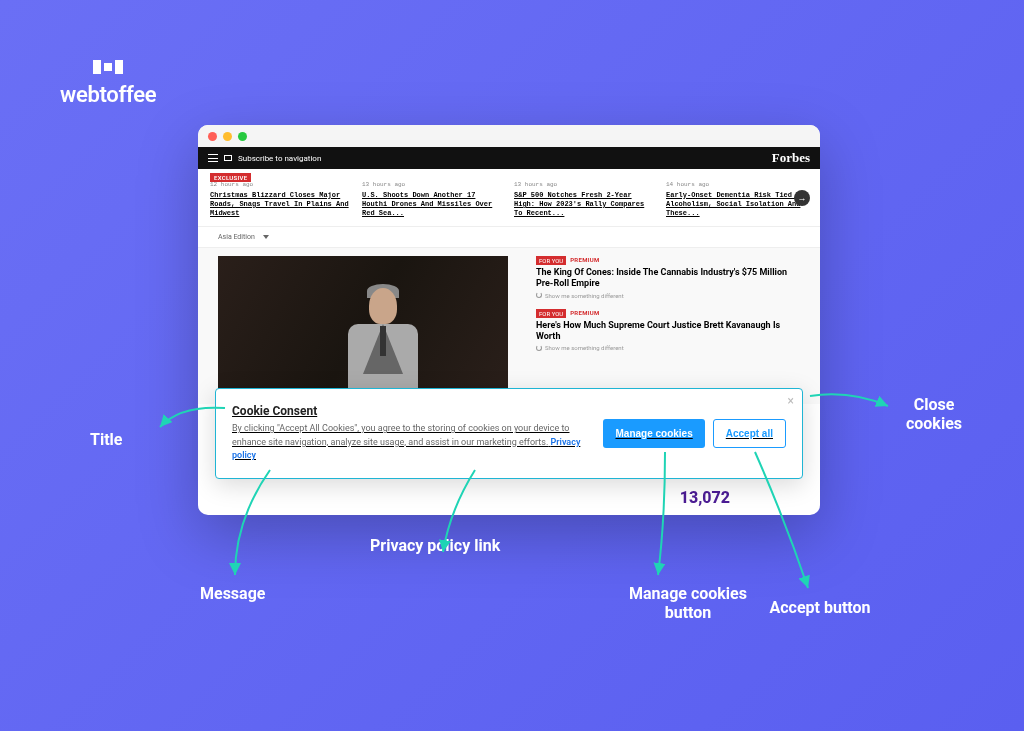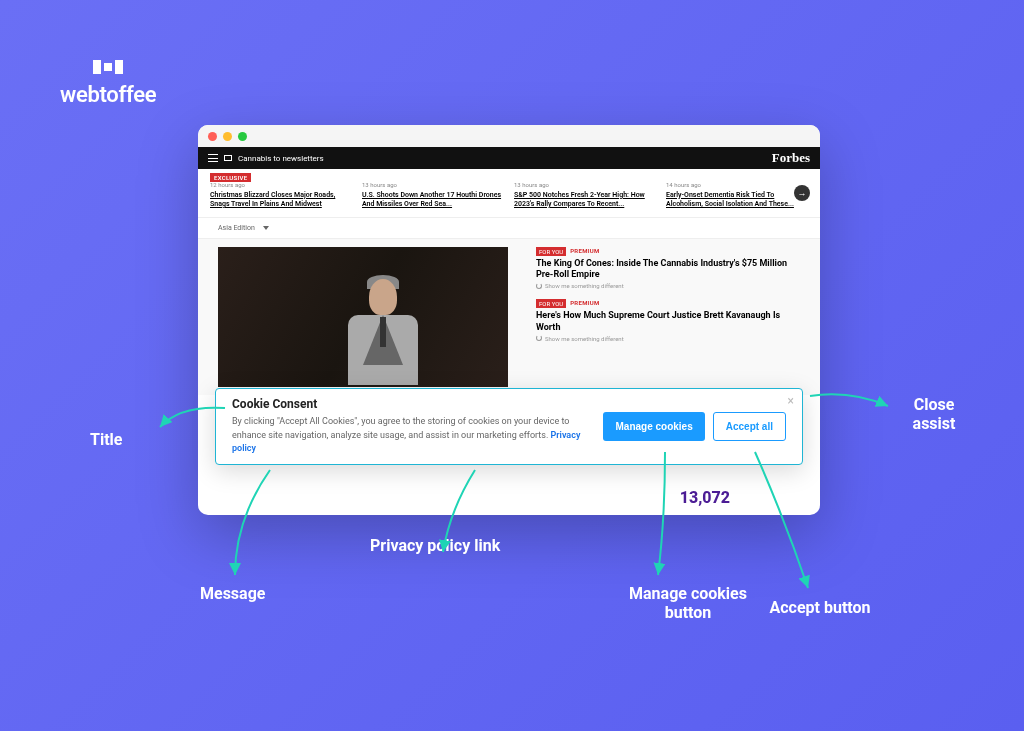--- a/index.html
+++ b/index.html
@@ -112,20 +112,21 @@
   top: 4px;
   left: 12px;
   font-weight: 600;
   letter-spacing: 0.3px;
 }
 .news-item {
   flex: 1;
   font-size: 7px;
   line-height: 1.3;
   padding-top: 4px;
+  font-family: Liberation Mono, monospace;
 }
 .news-item .time { color: #888; font-size: 6px; display: block; margin-bottom: 2px; }
 .news-item a { color: #000; text-decoration: underline; font-weight: 600; }
 .news-scroll {
   position: absolute;
   right: 10px;
   top: 50%;
   transform: translateY(-50%);
   width: 16px;
   height: 16px;
@@ -232,29 +233,30 @@
   font-weight: 800;
   color: #4c1d95;
 }
 
 
 .cookie-banner {
   position: absolute;
   left: 215px;
   top: 388px;
   width: 588px;
-  height: 77px;
+  height: 91px;
   background: #fff;
   border-radius: 4px;
   border: 1.5px solid #1fb5d4;
   box-shadow: 0 6px 24px rgba(0,0,0,0.15);
   padding: 12px 16px;
   display: flex;
   align-items: center;
   gap: 7px;
+  text-decoration: underline;
 }
 .cb-left { flex: 1; }
 .cb-title { font-size: 12px; font-weight: 700; color: #222; margin-bottom: 4px; }
 .cb-msg { font-size: 9px; color: #666; line-height: 1.5; }
 .cb-link { color: #1a73e8; font-weight: 600; text-decoration: none; }
 .cb-buttons { display: flex; gap: 8px; }
 .cb-btn {
   padding: 8px 12px;
   font-size: 10px;
   font-weight: 600;
@@ -318,21 +320,21 @@
   </div>
 
   <div class="topnav">
     <div class="topnav-left">
       <div class="hamburger">
           <span></span>
           <span></span>
           <span></span>
         </div>
       <div class="envelope"></div>
-      <span>Cannabis to newsletters</span>
+      <span>Subscribe to navigation</span>
     </div>
     <div class="topnav-logo">Forbes</div>
   </div>
 
   <div class="news-strip">
     <span class="exclusive-badge">EXCLUSIVE</span>
     <div class="news-item">
       <span class="time">12 hours ago</span>
       <a>Christmas Blizzard Closes Major Roads, Snags Travel In Plains And Midwest</a>
     </div>
@@ -407,21 +409,21 @@
     <button class="cb-btn cb-accept">Accept all</button>
   </div>
   <div class="cb-close">×</div>
 </div>
 
 <div class="anno title-lbl">Title</div>
 <div class="anno message-lbl">Message</div>
 <div class="anno privacy-lbl">Privacy policy link</div>
 <div class="anno manage-lbl">Manage cookies button</div>
 <div class="anno accept-lbl">Accept button</div>
-<div class="anno close-lbl">Close assist</div>
+<div class="anno close-lbl">Close cookies</div>
 
 <svg class="arrows">
   <defs>
     <marker id="arrowhead" markerWidth="8" markerHeight="8" refX="6" refY="3" orient="auto">
       <path d="M0,0 L6,3 L0,6 Z" fill="#1fd4b5"></path>
     </marker>
   </defs>
 
   <path d="M 225 408 Q 180 405 160 427" stroke="#1fd4b5" stroke-width="2" fill="none" marker-end="url(#arrowhead)"></path>
 

